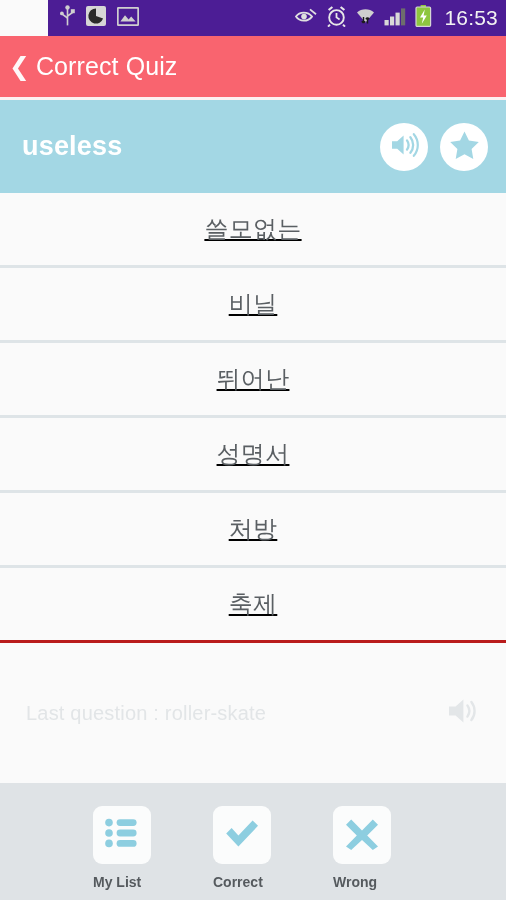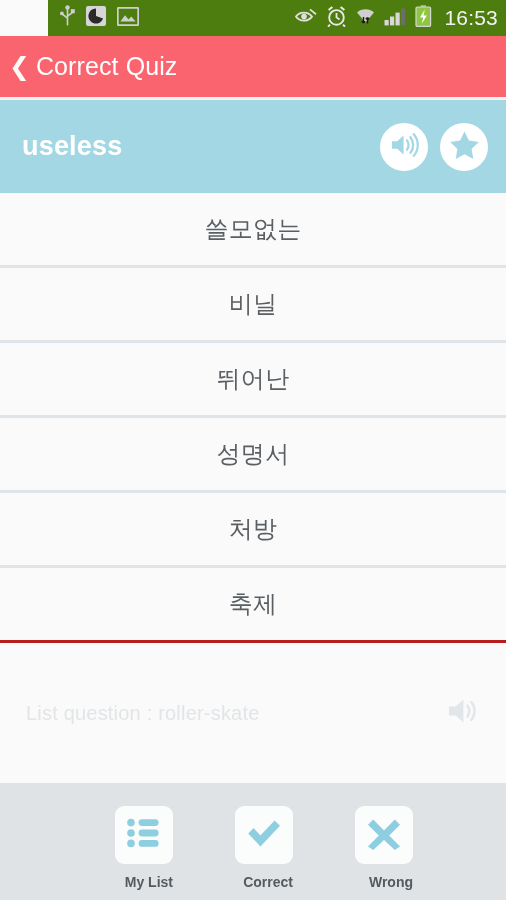--- a/index.html
+++ b/index.html
@@ -7,21 +7,21 @@
   body {
     font-family:"Liberation Sans","DejaVu Sans",sans-serif;
     background:#fafafa;
     overflow:hidden;
     position:relative;
   }
   #app { width:506px; height:900px; position:relative; display:flex; flex-direction:column; }
 
   
   .statusbar {
-    height:36px; background:#4d7c0f; flex:0 0 36px;
+    height:36px; background:#4c1d95; flex:0 0 36px;
     display:flex; align-items:center; padding:0 8px 0 12px;
     color:#d8d8d8;
     margin-left:48px;
   }
   .sb-left { display:flex; align-items:center; gap:11px; }
   .sb-right { margin-left:auto; display:flex; align-items:center; gap:8px; }
   .sb-time { font-size:21px; color:#f2f2f2; letter-spacing:.2px; margin-left:4px; font-weight:400;}
   .icn { display:block; }
 
   
@@ -44,21 +44,21 @@
     display:flex; align-items:center; padding:0 18px 0 22px; position:relative;
   }
   .qword { font-size:27px; font-weight:bold; color:#ffffff; letter-spacing:.2px;text-align:center; }
   .qactions { margin-left:auto; display:flex; align-items:center; gap:12px; }
   .circbtn {
     width:48px; height:48px; border-radius:50%; background:#ffffff;
     display:flex; align-items:center; justify-content:center;
   }
 
   
-  .options { flex:0 0 450px; background:#6d28d9; }
+  .options { flex:0 0 450px; background:#6d28d9;text-decoration:underline; }
   .opt {
     height:75px; background:#fafafa; border-bottom:3px solid #dee4e7;
     display:flex; align-items:center; justify-content:center;
   }
   .opt:last-child { border-bottom:3px solid #b91c1c; }
   .opt-text { font-size:24px; color:#5a5f63; letter-spacing:.3px; }
 
   
   .lastqa {
     flex:1 1 auto; background:#fafafa; position:relative;
@@ -67,21 +67,21 @@
   .lastqa-lines { display:flex; flex-direction:column; gap:11px; }
   .lastqa-line { font-size:20px; color:#e2e5e7; letter-spacing:.2px; }
   .lastqa-speaker { margin-left:auto; }
 
   
   .bottombar {
     flex:0 0 117px; height:117px; background:#dfe3e6;
     display:flex; align-items:flex-start; justify-content:center; gap:40px;
     padding-top:23px;
   }
-  .bb-item { width:80px; display:flex; flex-direction:column; align-items:flex-end; }
+  .bb-item { width:80px; display:flex; flex-direction:column; align-items:flex-start; }
   .bb-tile {
     width:58px; height:58px; border-radius:9px; background:#fbfcfc;
     display:flex; align-items:center; justify-content:center;
   }
   .bb-label { margin-top:10px; font-size:14px; color:#555a5e; font-weight:bold; }
 </style>
 </head>
 <body>
 
 <div id="app">
@@ -199,21 +199,21 @@
     <div class="opt">
       <span class="opt-text">처방</span>
     </div>
     <div class="opt">
       <span class="opt-text">축제</span>
     </div>
   </div>
 
   <div class="lastqa">
     <div class="lastqa-lines">
-      <span class="lastqa-line">List question : roller-skate</span>
+      <span class="lastqa-line">Last question : roller-skate</span>
     </div>
     <div class="lastqa-speaker">
       <span>
         <svg width="36" height="32" viewBox="0 0 36 32">
           <path d="M3 11.6 L9.6 11.6 L17.4 4.6 L17.4 27.4 L9.6 20.4 L3 20.4 Z" fill="#e3e6e8"></path>
           <path d="M21.4 10.4 A9.6 9.6 0 0 1 21.4 21.6" stroke="#e3e6e8" stroke-width="2.4" fill="none" stroke-linecap="round"></path>
           <path d="M25.4 7 A14.4 14.4 0 0 1 25.4 25" stroke="#e3e6e8" stroke-width="2.4" fill="none" stroke-linecap="round"></path>
         </svg>
       </span>
     </div>

